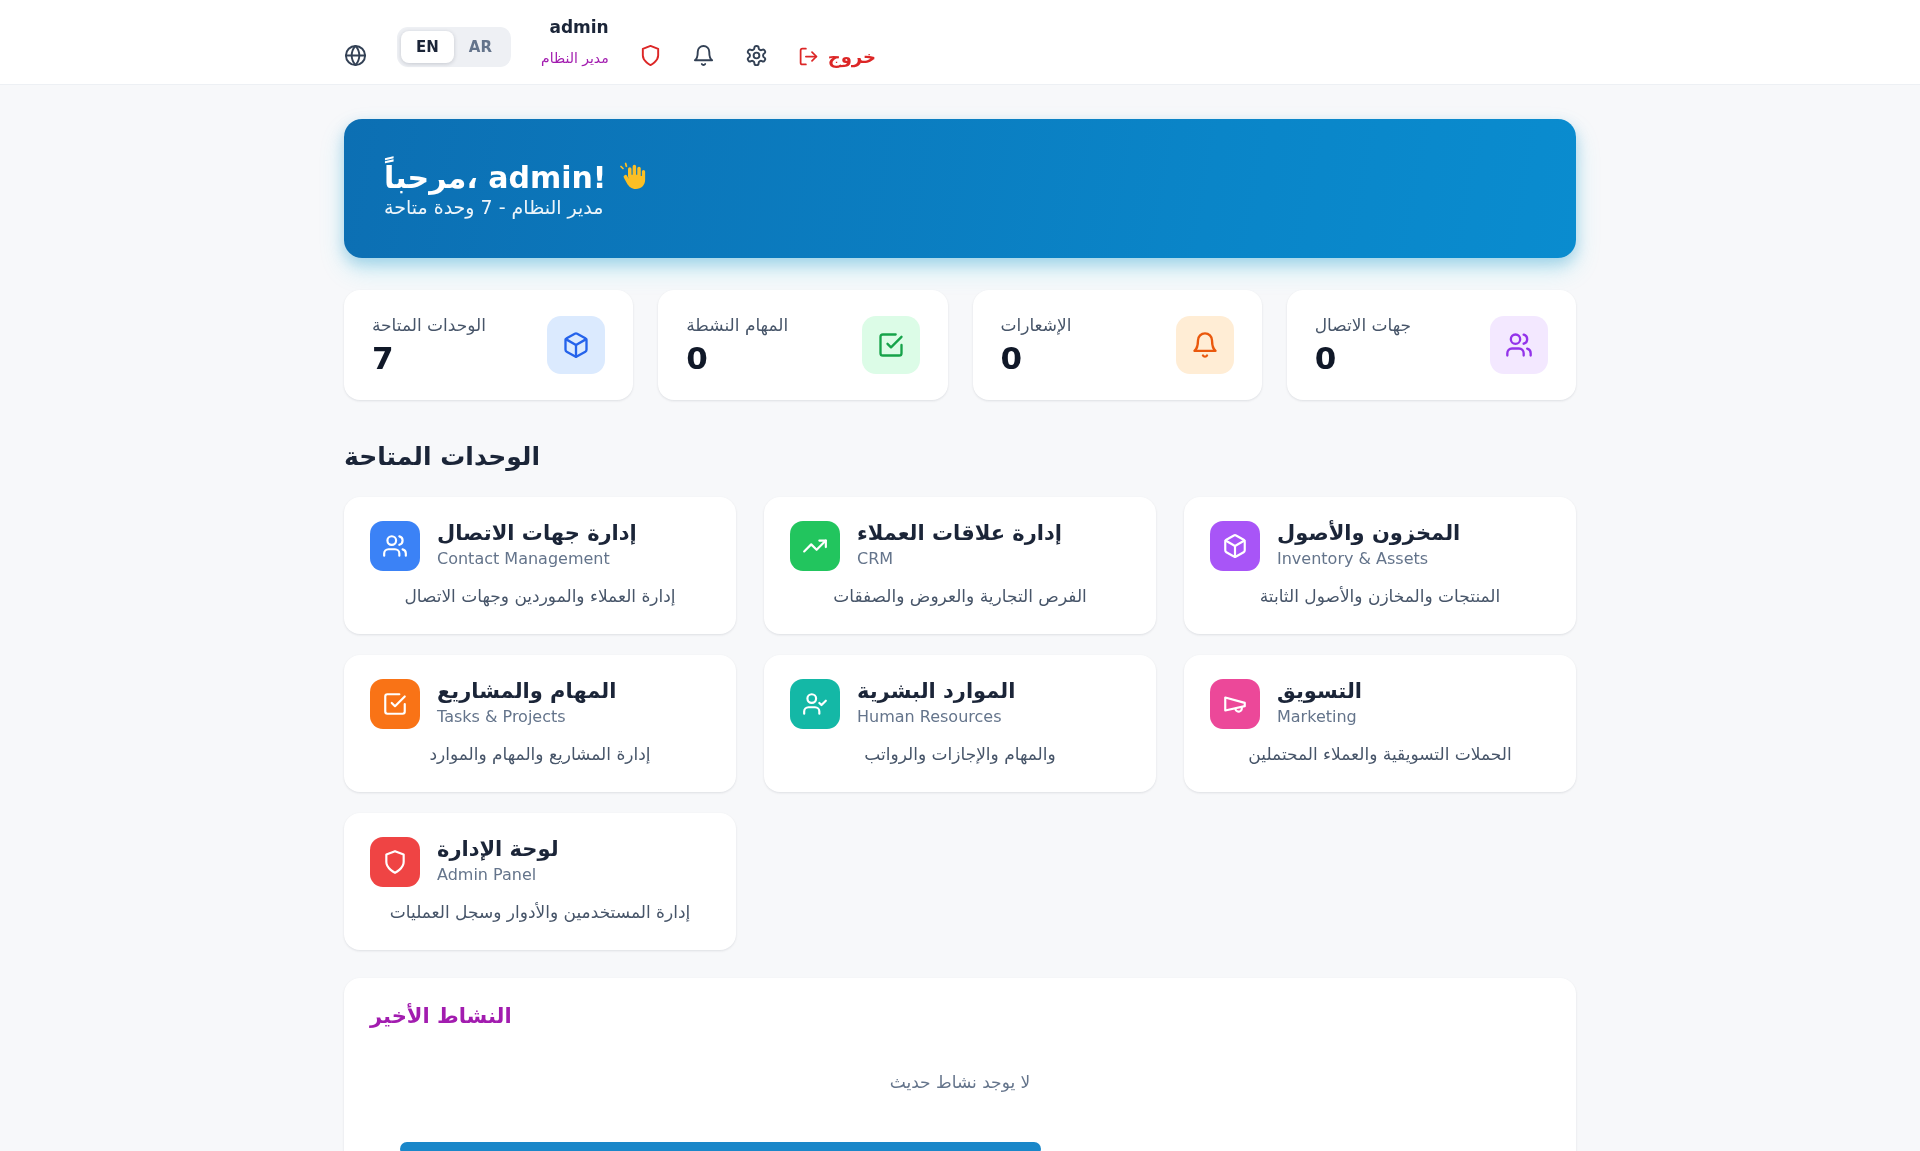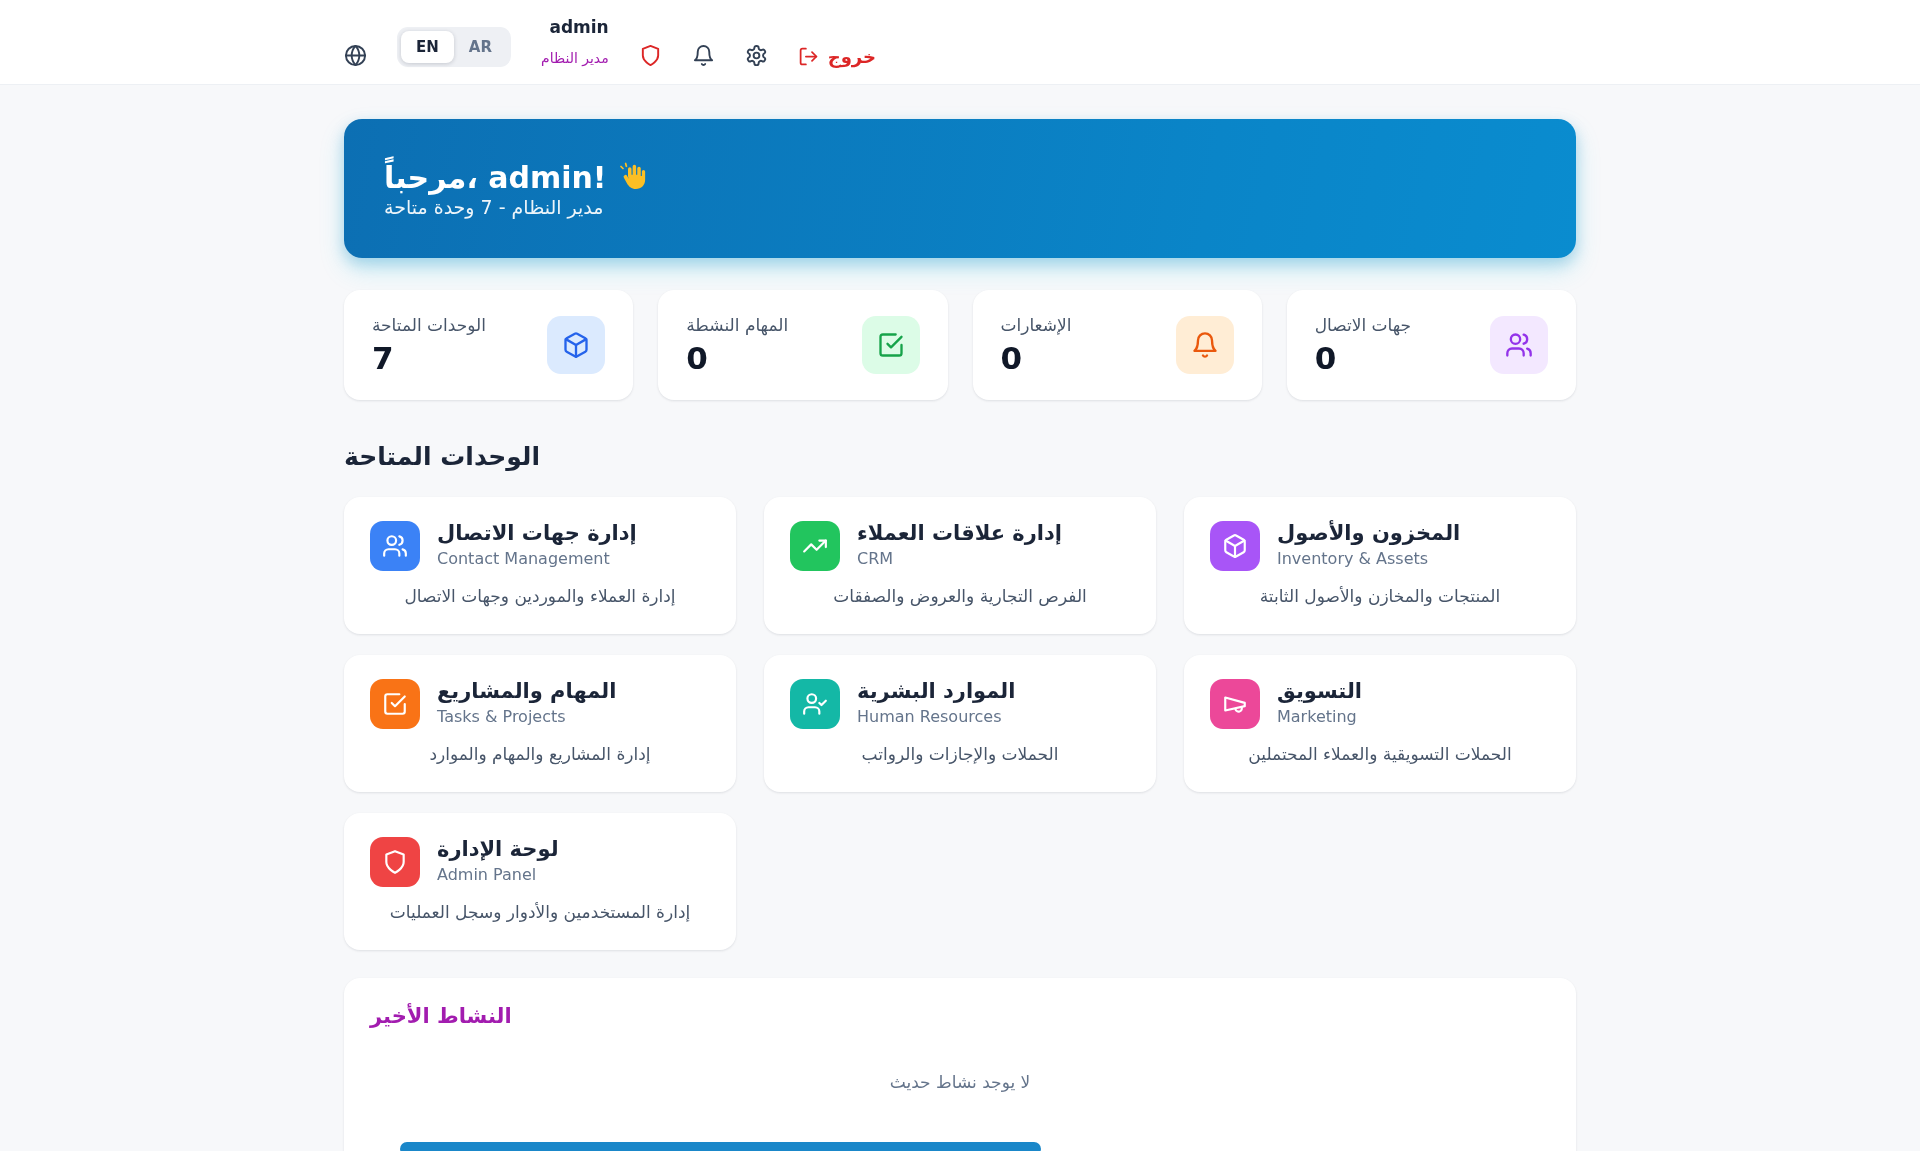--- a/index.html
+++ b/index.html
@@ -310,21 +310,21 @@
             <path d="M16 21v-2a4 4 0 0 0-4-4H6a4 4 0 0 0-4 4v2"></path>
               <circle cx="9" cy="7" r="4"></circle>
             <polyline points="16 11 18 13 22 9"></polyline>
           </svg>
         </div>
         <div>
           <div class="module-title">الموارد البشرية</div>
           <div class="module-subtitle">Human Resources</div>
         </div>
       </div>
-      <div class="module-desc">الحملات والإجازات والرواتب</div>
+      <div class="module-desc">والمهام والإجازات والرواتب</div>
     </div>
 
     <div class="module-card">
       <div class="module-head">
         <div class="module-icon" style="background-color: rgb(236, 72, 153);">
           <svg width="26" height="26" viewBox="0 0 24 24" fill="none" stroke="currentColor" stroke-width="2" stroke-linecap="round" stroke-linejoin="round" style="transform:scaleX(-1)">
             <path d="m3 11 18-5v12L3 14v-3z"></path>
               <path d="M11.6 16.8a3 3 0 1 1-5.8-1.6"></path>
           </svg>
         </div>

